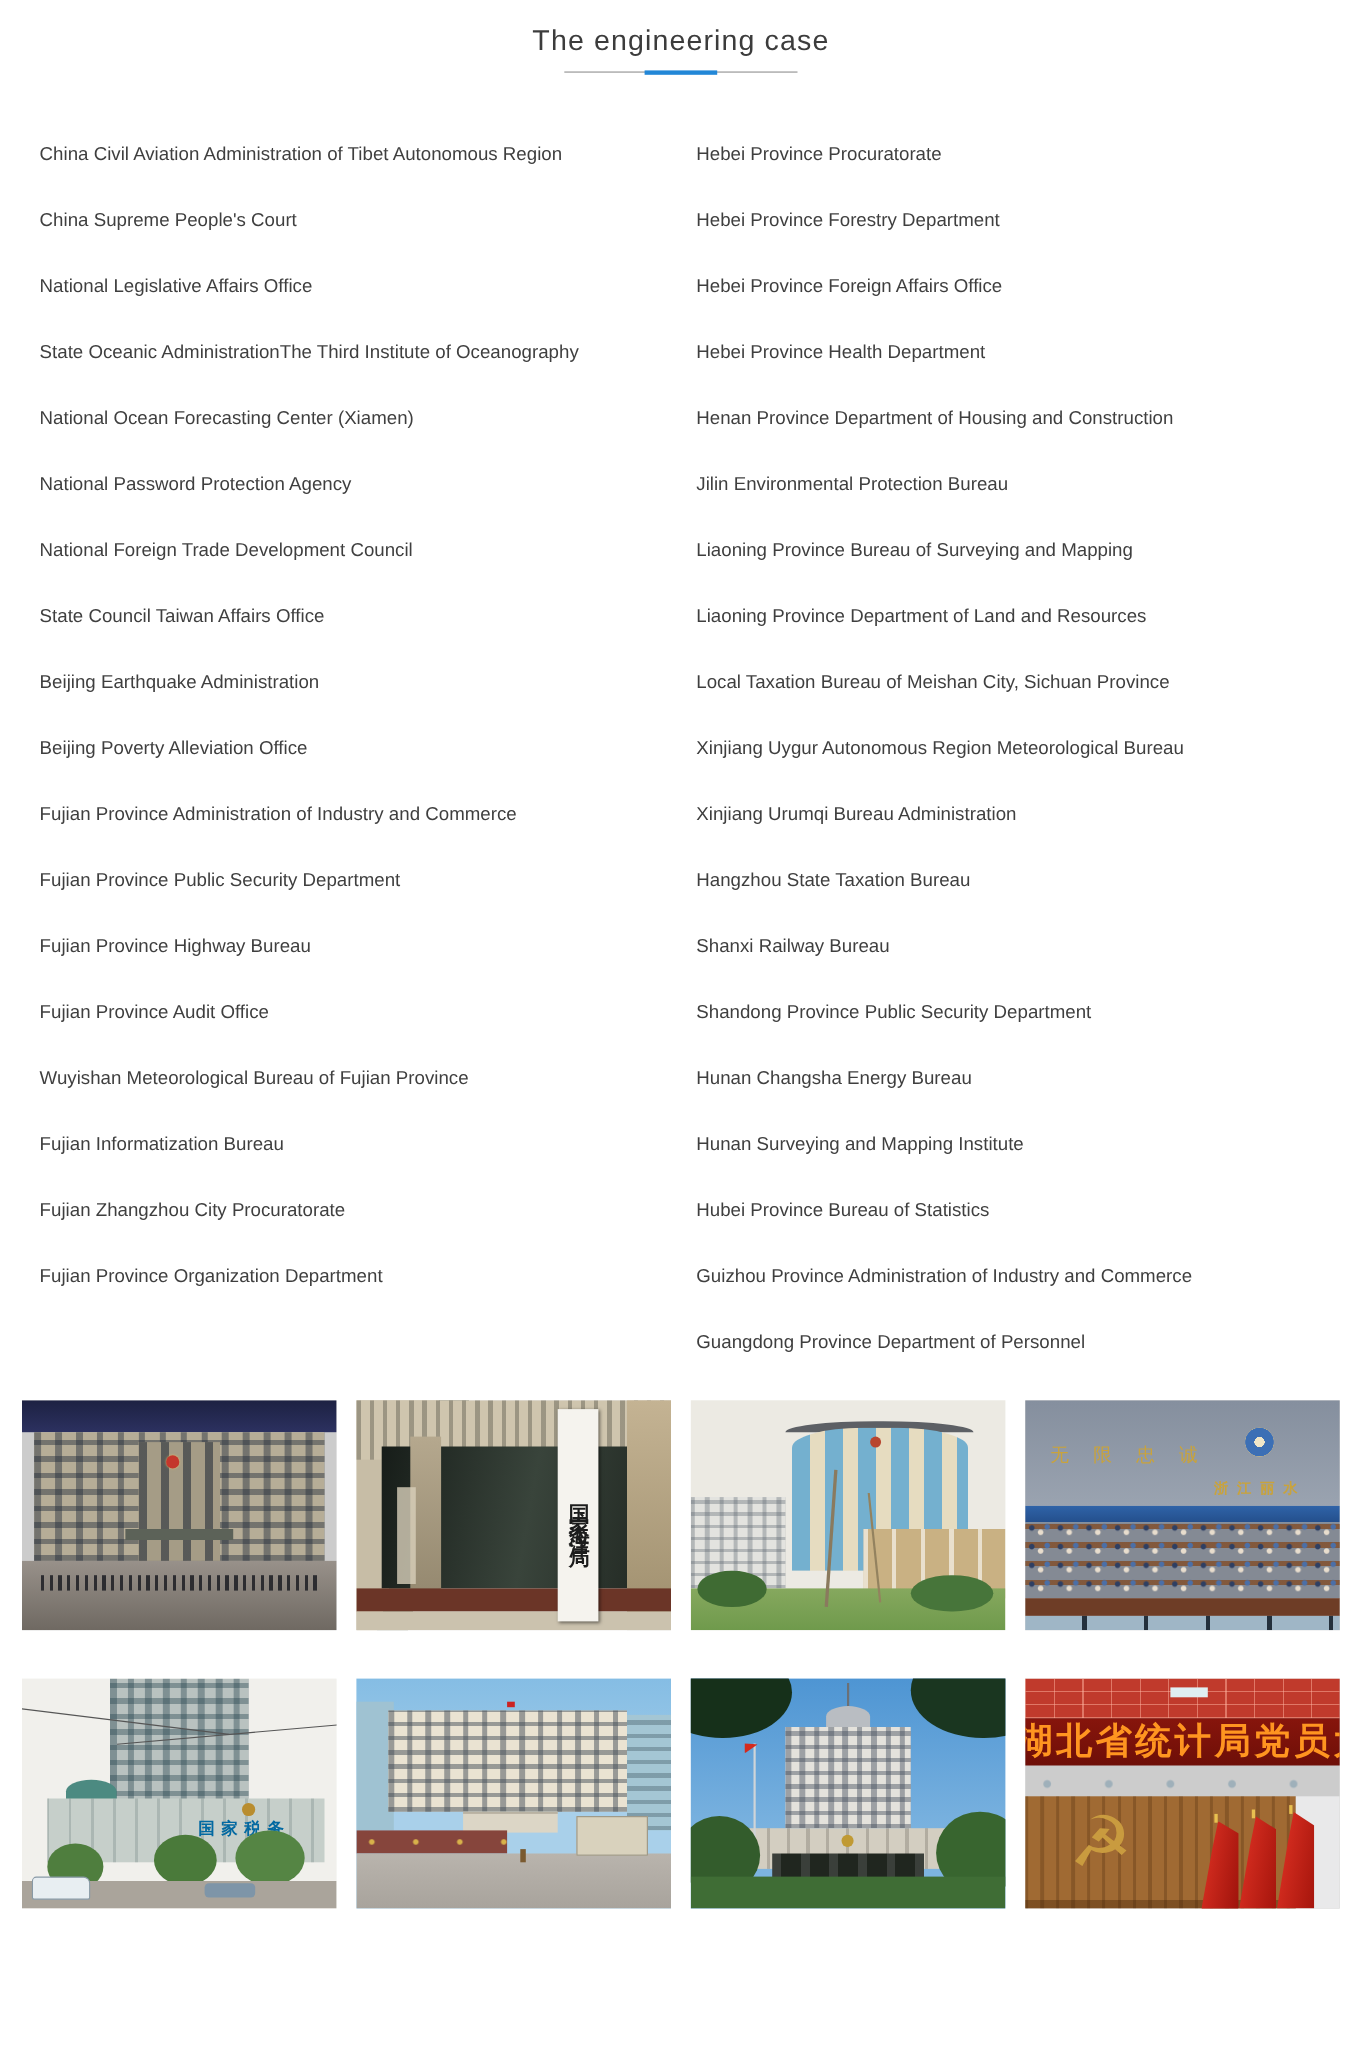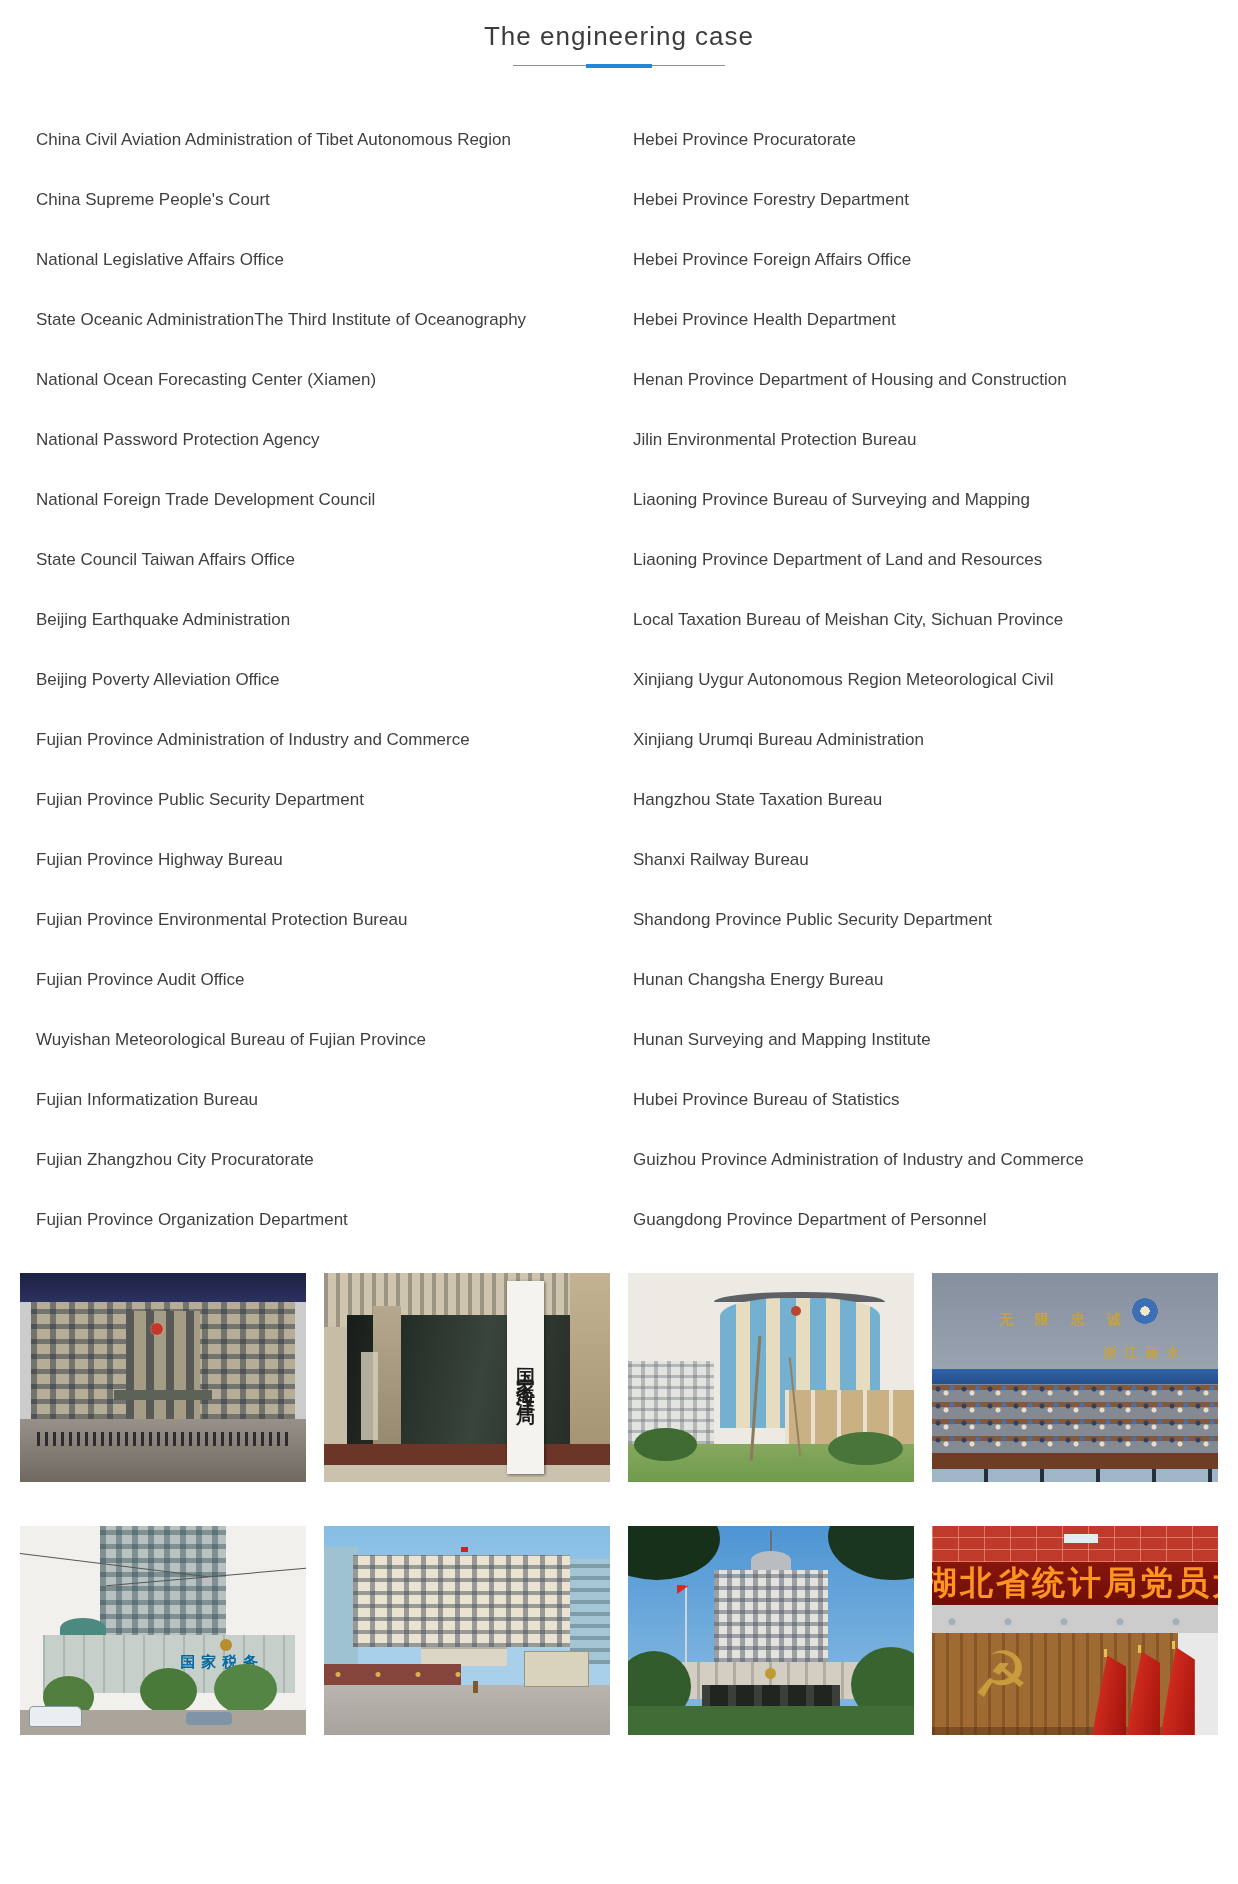--- a/index.html
+++ b/index.html
@@ -63,21 +63,21 @@
   .p3 .annex{left:55%;top:56%;width:45%;height:30%;background:#c9b183;
       background-image:repeating-linear-gradient(90deg,rgba(255,255,255,.6) 0 4px,transparent 4px 26px);}
   .p3 .lawn{left:0;top:82%;right:0;height:18%;background:linear-gradient(#86a85e,#6f9a4c);}
   .p3 .bushL{left:2%;top:74%;width:22%;height:16%;border-radius:50%;background:#3f6b33;}
   .p3 .bushR{left:70%;top:76%;width:26%;height:16%;border-radius:50%;background:#47753a;}
   .p3 .trunk{left:44%;top:30%;width:3px;height:60%;background:#8a7a5e;transform:rotate(4deg);}
   .p3 .trunk2{left:58%;top:40%;width:2px;height:48%;background:#93825f;transform:rotate(-6deg);}
 
   
   .p4 .wall{left:0;top:0;right:0;height:46%;background:linear-gradient(#858f9e,#9aa3b0);}
-  .p4 .wall-text{left:8%;top:18%;font-size:14px;letter-spacing:22px;color:#c9a33c;font-weight:bold;white-space:nowrap;margin-left:44px;}
+  .p4 .wall-text{left:8%;top:18%;font-size:17px;letter-spacing:22px;color:#c9a33c;font-weight:normal;white-space:nowrap;}
   .p4 .badge{left:70%;top:12%;width:26px;height:26px;border-radius:50%;background:radial-gradient(#f0e6c8 25%,#3c6fb5 26% 70%,#d8c27a 71%);}
   .p4 .wall-sub{left:60%;top:34%;font-size:13px;letter-spacing:8px;color:#c9a33c;font-weight:bold;white-space:nowrap;}
   .p4 .band{left:0;top:46%;right:0;height:7%;background:linear-gradient(#2f63a8,#244f8c);}
   .p4 .crowd{left:0;top:53%;right:0;height:33%;background-color:#848a94;
       background-image:radial-gradient(circle 3px at 6px 5px,#2e3f63 2px,transparent 3px),
                        radial-gradient(circle 3px at 14px 9px,#e8ddcd 2px,transparent 3px),
                        radial-gradient(circle 3px at 20px 4px,#4a6fa8 2px,transparent 3px),
                        repeating-linear-gradient(0deg,transparent 0 12px,rgba(130,80,45,.85) 12px 17px);
       background-size:26px 17px,26px 17px,26px 17px,auto;}
   .p4 .desk{left:0;top:86%;right:0;height:8%;background:#6e3d26;}
@@ -180,38 +180,37 @@
         <div class="list-item">State Oceanic AdministrationThe Third Institute of Oceanography</div>
         <div class="list-item">National Ocean Forecasting Center (Xiamen)</div>
         <div class="list-item">National Password Protection Agency</div>
         <div class="list-item">National Foreign Trade Development Council</div>
         <div class="list-item">State Council Taiwan Affairs Office</div>
         <div class="list-item">Beijing Earthquake Administration</div>
         <div class="list-item">Beijing Poverty Alleviation Office</div>
         <div class="list-item">Fujian Province Administration of Industry and Commerce</div>
         <div class="list-item">Fujian Province Public Security Department</div>
         <div class="list-item">Fujian Province Highway Bureau</div>
-        <div class="list-item">Fujian Province Environmental Protection Bureau</div>
         <div class="list-item">Fujian Province Audit Office</div>
         <div class="list-item">Wuyishan Meteorological Bureau of Fujian Province</div>
         <div class="list-item">Fujian Informatization Bureau</div>
         <div class="list-item">Fujian Zhangzhou City Procuratorate</div>
         <div class="list-item">Fujian Province Organization Department</div>
       </div>
     <div class="col-right">
         <div class="list-item">Hebei Province Procuratorate</div>
         <div class="list-item">Hebei Province Forestry Department</div>
         <div class="list-item">Hebei Province Foreign Affairs Office</div>
         <div class="list-item">Hebei Province Health Department</div>
         <div class="list-item">Henan Province Department of Housing and Construction</div>
         <div class="list-item">Jilin Environmental Protection Bureau</div>
         <div class="list-item">Liaoning Province Bureau of Surveying and Mapping</div>
         <div class="list-item">Liaoning Province Department of Land and Resources</div>
         <div class="list-item">Local Taxation Bureau of Meishan City, Sichuan Province</div>
-        <div class="list-item">Xinjiang Uygur Autonomous Region Meteorological Civil</div>
+        <div class="list-item">Xinjiang Uygur Autonomous Region Meteorological Bureau</div>
         <div class="list-item">Xinjiang Urumqi Bureau Administration</div>
         <div class="list-item">Hangzhou State Taxation Bureau</div>
         <div class="list-item">Shanxi Railway Bureau</div>
         <div class="list-item">Shandong Province Public Security Department</div>
         <div class="list-item">Hunan Changsha Energy Bureau</div>
         <div class="list-item">Hunan Surveying and Mapping Institute</div>
         <div class="list-item">Hubei Province Bureau of Statistics</div>
         <div class="list-item">Guizhou Province Administration of Industry and Commerce</div>
         <div class="list-item">Guangdong Province Department of Personnel</div>
       </div>

